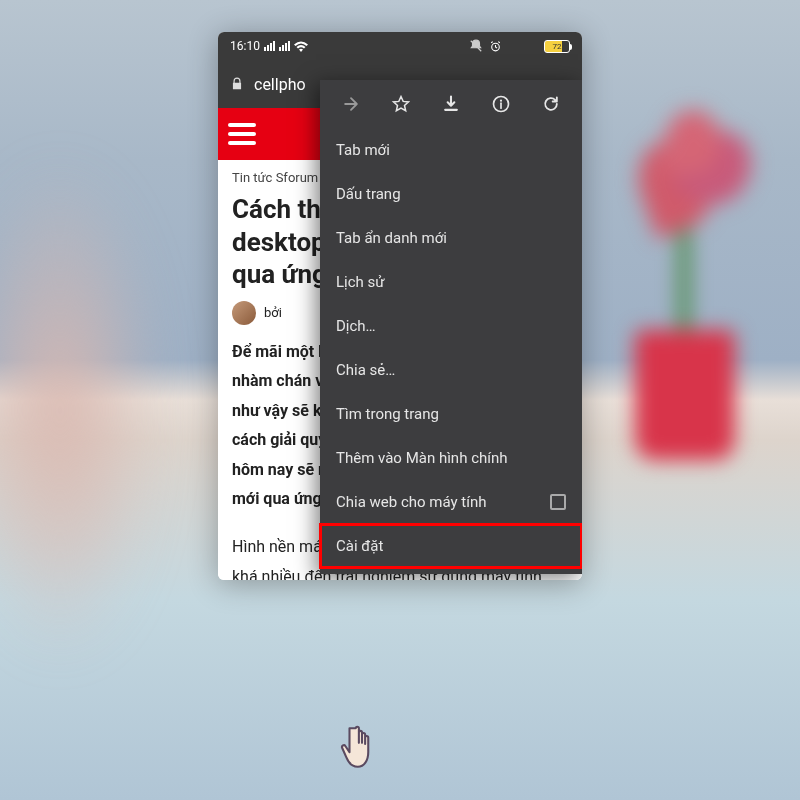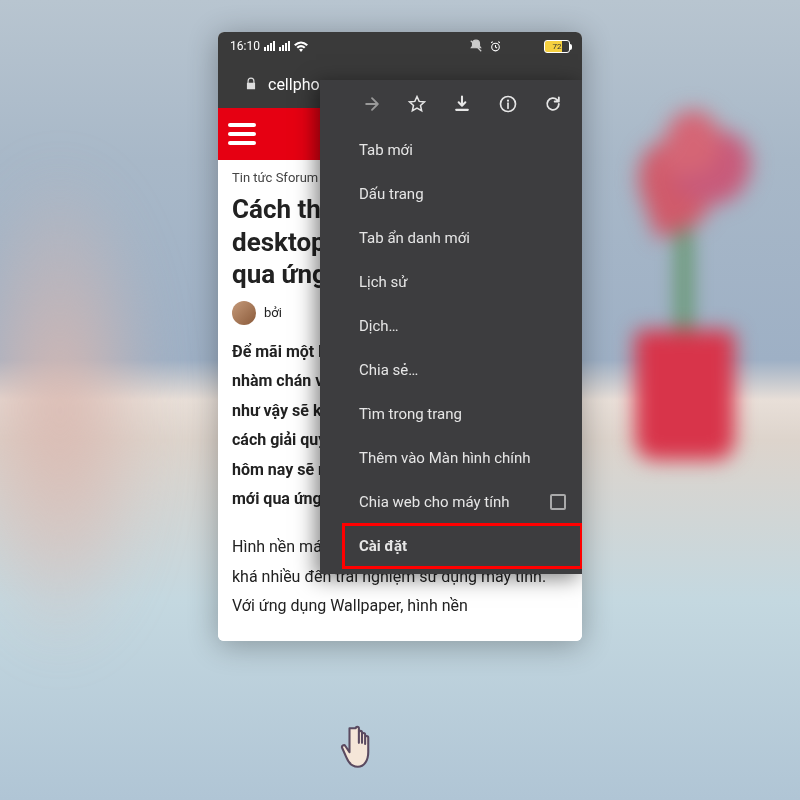--- a/index.html
+++ b/index.html
@@ -57,21 +57,21 @@
     background: radial-gradient(ellipse at center, #d9b8b0 0%, transparent 70%);
     filter: blur(25px);
   }
 
   
   .phone {
     position: absolute;
     left: 218px;
     top: 32px;
     width: 364px;
-    height: 609px;
+    height: 548px;
     background: #fff;
     border-radius: 6px;
     overflow: hidden;
     box-shadow: 0 4px 30px rgba(0,0,0,0.3);
   }
   .statusbar {
     height: 28px;
     background: #3a3a3a;
     color: #fff;
     display: flex;
@@ -94,21 +94,21 @@
     background:linear-gradient(90deg,#f5d040 72%, transparent 72%);
     margin-left:36px;
   }
   .battery::after{content:'';position:absolute;right:-3px;top:3px;width:2px;height:6px;background:#fff;border-radius:0 2px 2px 0;}
 
   .addrbar {
     height: 48px;
     background: #3a3a3a;
     display:flex;
     align-items:center;
-    padding:0 26px;
+    padding:0 12px;
     gap:10px;
   }
   .lock { color:#ccc; font-size:14px; }
   .url { color:#fff; font-size:16px; }
 
   .page {
     position: relative;
     height: calc(100% - 76px);
     overflow:hidden;
     background:#fff;
@@ -144,34 +144,33 @@
     position:absolute;
     top: 48px;
     right: 0;
     width: 262px;
     background:#3d3d3f;
     color:#e6e6e6;
     font-size:15px;
     box-shadow: -4px 4px 20px rgba(0,0,0,0.5);
     z-index: 10;
     padding-bottom:6px;
-    padding-left:23px;
   }
   .menu-icons {
     height:48px;
     display:flex;
     align-items:center;
     justify-content:space-around;
     padding:0 6px;
   }
   .menu-icons .ic { width:22px; height:22px; display:flex; align-items:center; justify-content:center; color:#e6e6e6;}
   .mi { padding: 13px 16px; cursor:pointer; }
   .mi-check { display:flex; align-items:center; justify-content:space-between; }
   .cbox { width:16px; height:16px; border:2px solid #aaa; border-radius:2px;}
-  .mi-highlight { outline: 3px solid #f00; outline-offset:-2px;font-weight:bold; }
+  .mi-highlight { outline: 3px solid #f00; outline-offset:-2px; }
 
   
   .cursor {
     position:absolute;
     left: 340px;
     top: 722px;
     z-index:50;
     pointer-events:none;
   }
   .cursor svg { width:44px; height:50px; }

